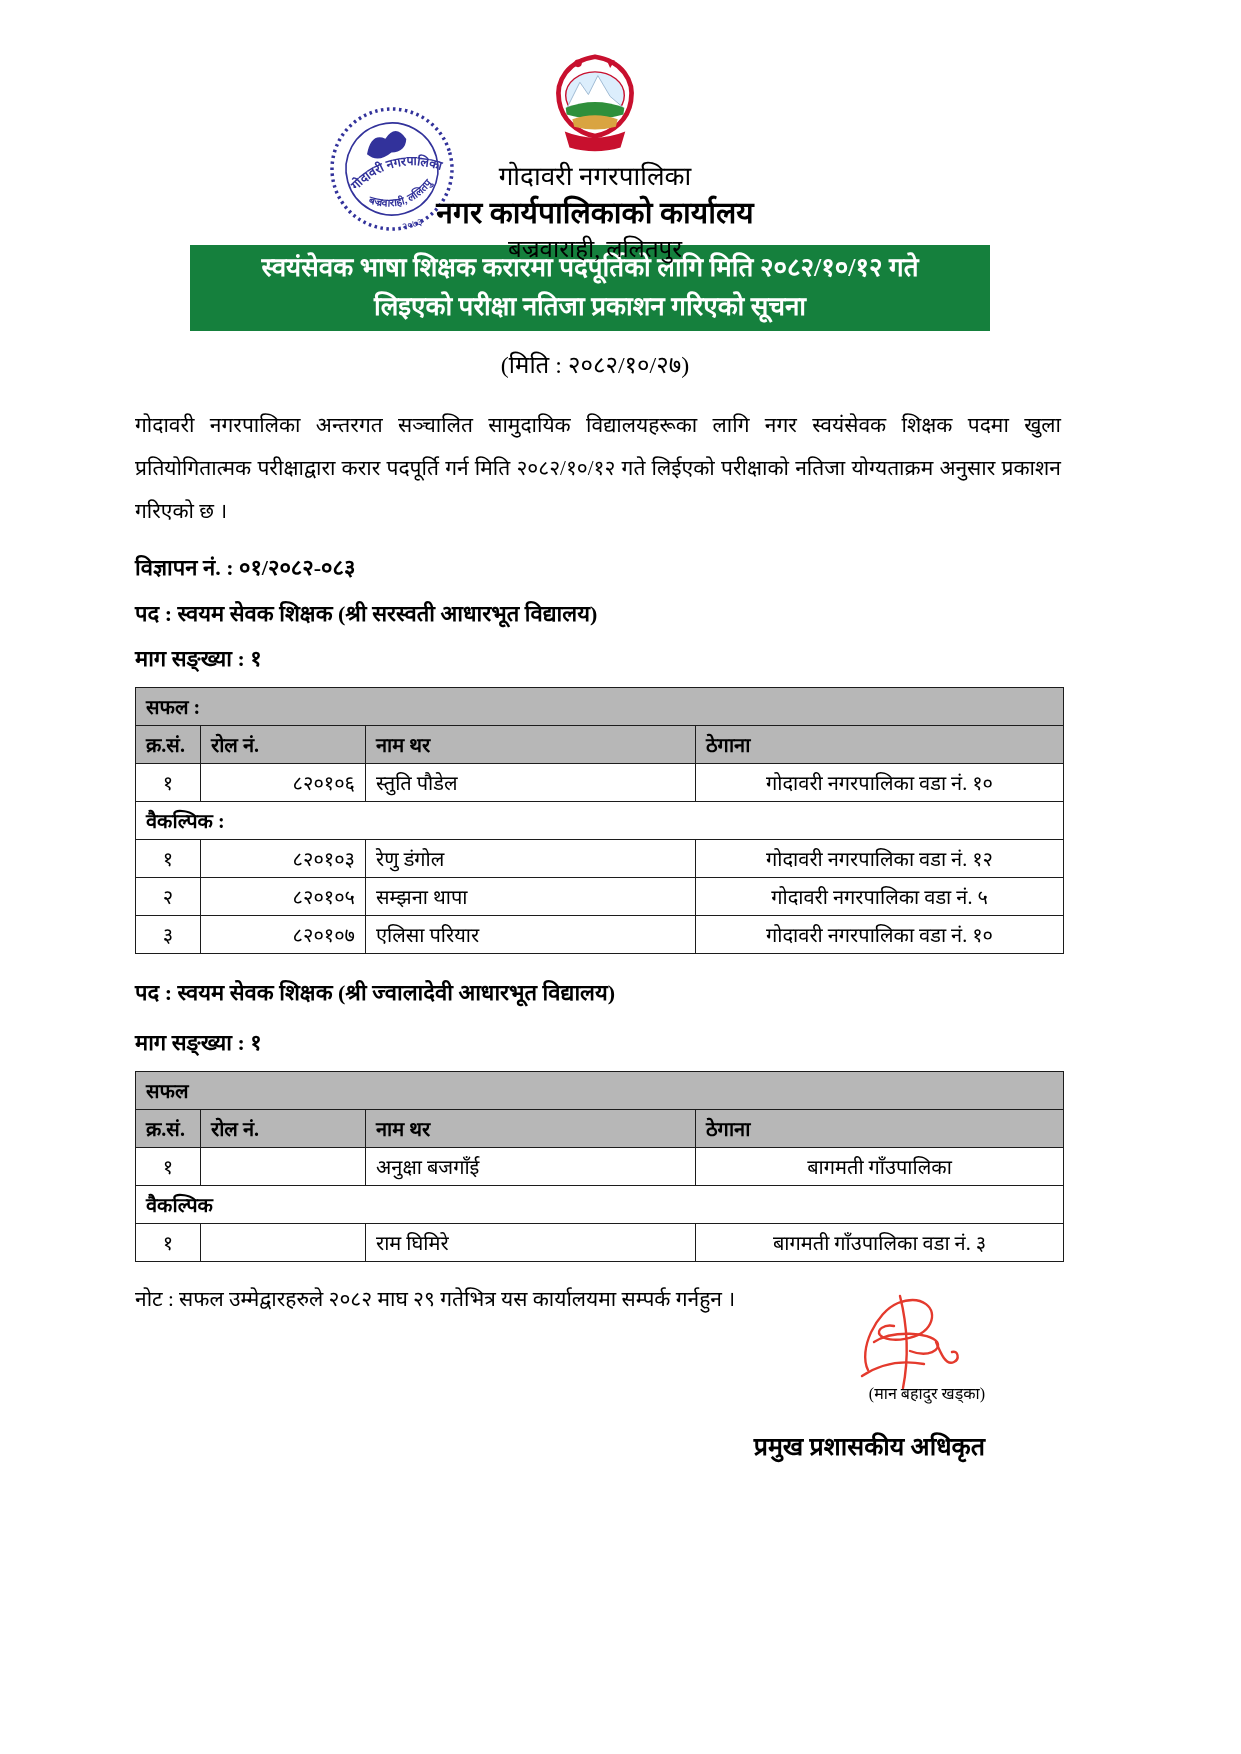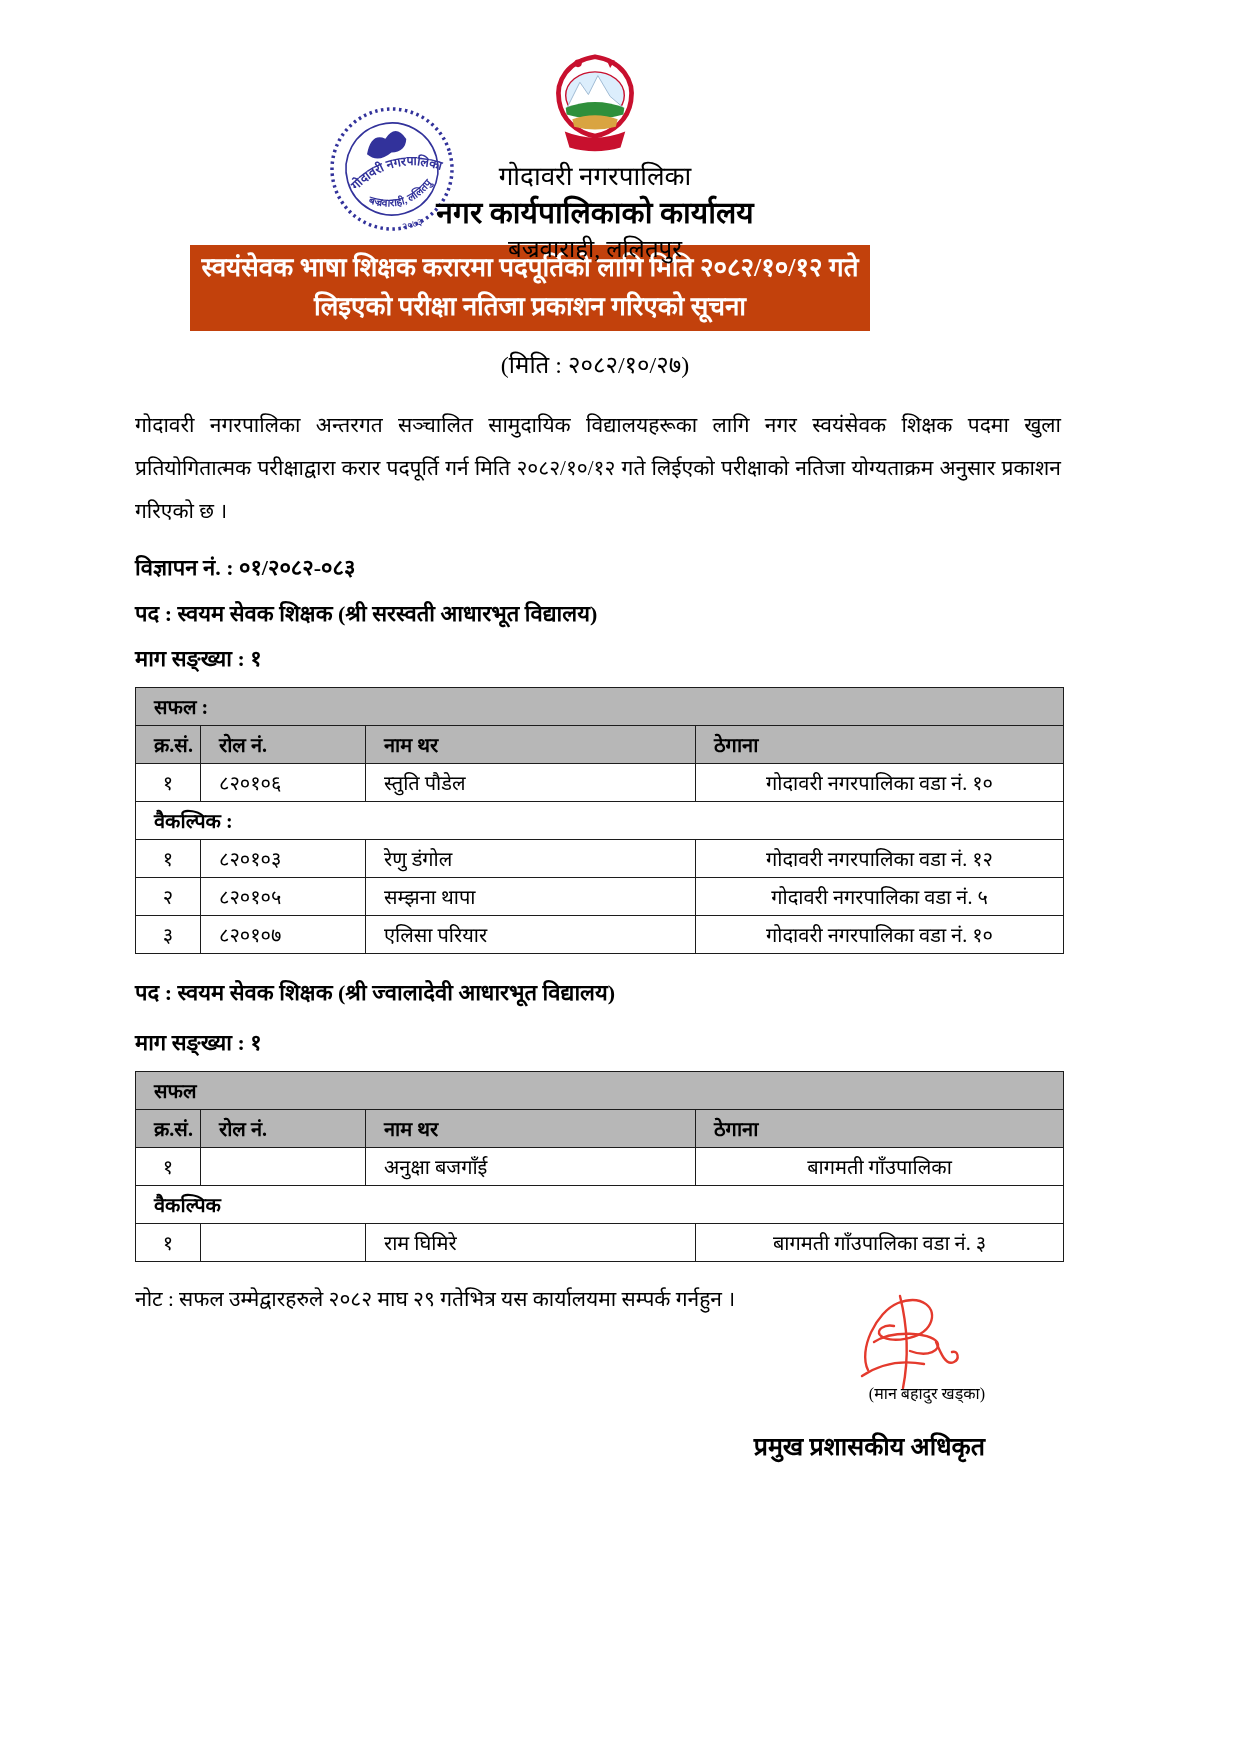--- a/index.html
+++ b/index.html
@@ -12,38 +12,38 @@
   
   .header { position:relative; height:245px; }
   .seal { position:absolute; left:326px; top:98px; width:132px; height:142px; }
   .header-center { position:absolute; top:52px; left:0; width:1190px; text-align:center; }
   .emblem { display:block; margin:0 auto 4px auto; width:96px; height:104px; }
   .org-name   { font-size:26px; line-height:34px; }
   .org-office { font-size:30px; line-height:38px; font-weight:bold; }
   .org-addr   { font-size:24px; line-height:34px; }
   
   .banner {
-    margin-left:190px; width:680px; background:#c2410c; color:#fff;
+    margin-left:190px; width:800px; background:#15803d; color:#fff;
     text-align:center; font-weight:bold; font-size:26px; line-height:39px; padding:3px 4px 5px 4px;
   }
   .date-line { width:1190px; text-align:center; font-weight:normal; font-size:24px; margin-top:16px; }
   .intro { margin:24px 180px 0 135px; font-size:21px; line-height:43px; text-align:justify; }
   .ad-no      { margin:18px 0 3px 135px; font-weight:bold; font-size:22px; }
   .pos-line   { margin:16px 0 0 135px; font-weight:bold; font-size:22px; }
   .demand-line{ margin:15px 0 0 135px; font-weight:bold; font-size:22px; }
   .sec2 .pos-line { margin-top:22px; }
   .sec2 .demand-line { margin-top:20px; }
   
   table.results { margin:15px 0 0 135px; width:928px; border-collapse:collapse; font-size:20px; table-layout:fixed; }
-  table.results td, table.results th { border:1.5px solid #1c1c1c; padding:5px 18px; height:36px; vertical-align:middle; }
+  table.results td, table.results th { border:1.5px solid #1c1c1c; padding:5px 10px; height:36px; vertical-align:middle; }
   .band-gray  { background:#b7b7b7; font-weight:bold; text-align:left; }
   .band-white { background:#ffffff; font-weight:bold; text-align:left; }
   tr.cols th { background:#b7b7b7; font-weight:bold; text-align:left; }
   td.cell-sn   { text-align:center; }
-  td.cell-roll { text-align:left; }
+  td.cell-roll { text-align:right; }
   td.cell-name { text-align:left; }
   td.cell-addr { text-align:center; }
   
   .note { margin:22px 0 0 135px; font-size:21px; }
   .sign-block { position:relative; height:190px; margin-top:8px; }
   .signature { position:absolute; left:840px; top:-30px; width:130px; height:110px; }
   .sig-name  { position:absolute; top:62px;  right:256px; font-size:16px; }
   .sig-title { position:absolute; top:108px;  right:256px; font-size:25px; font-weight:bold; }
 </style>
 </head>

